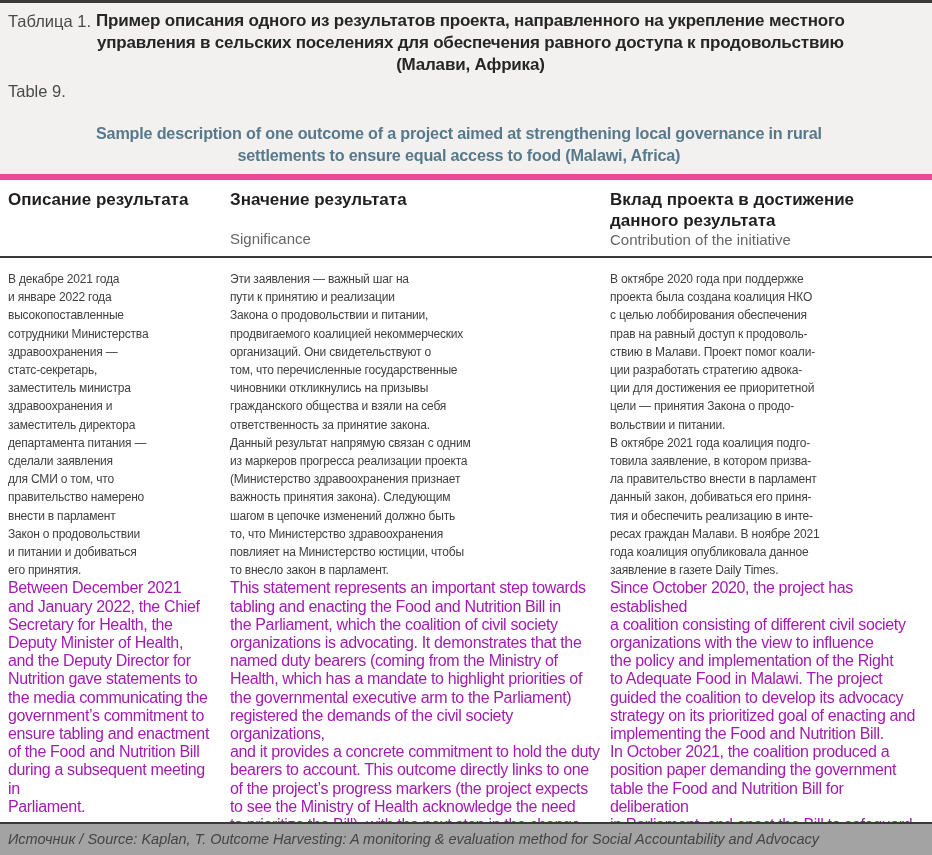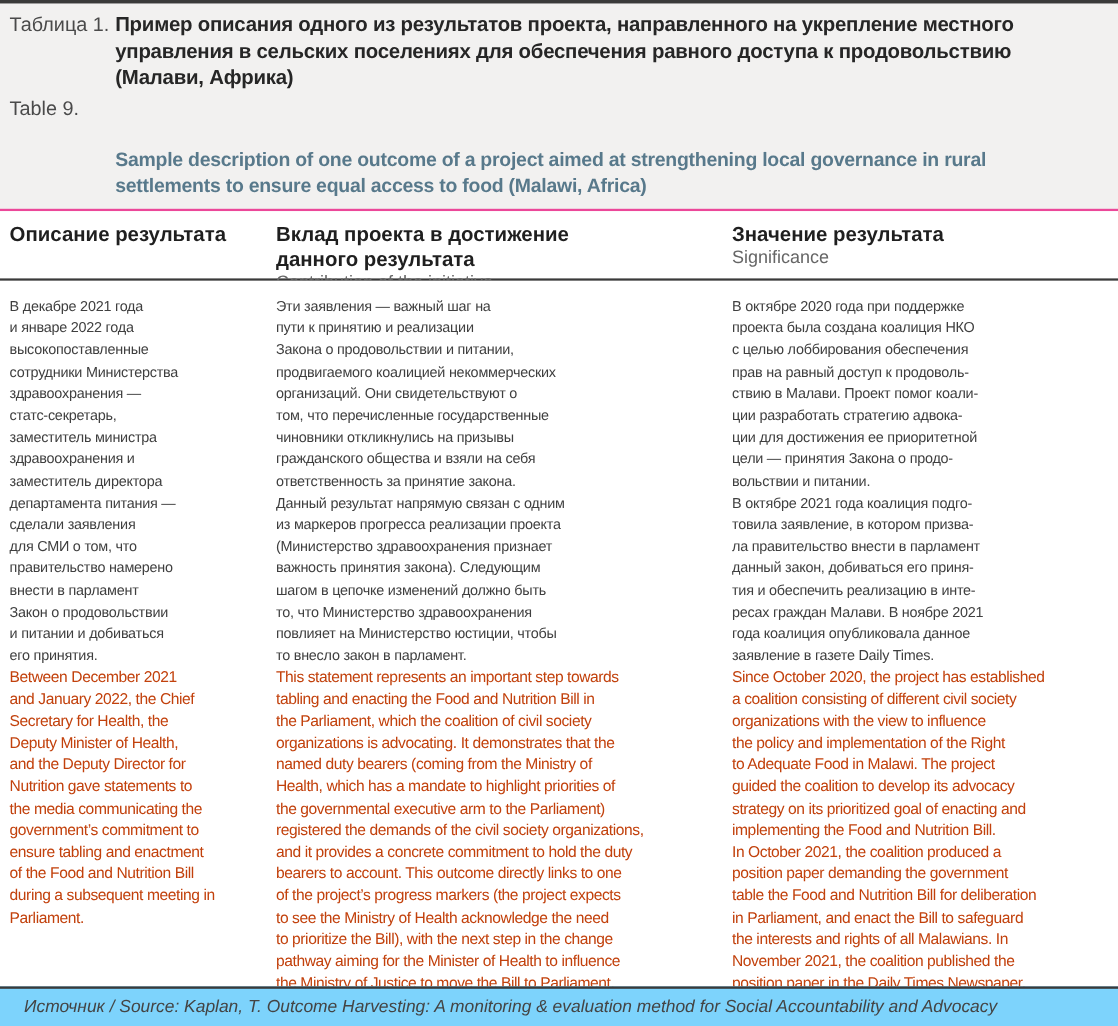--- a/index.html
+++ b/index.html
@@ -8,50 +8,50 @@
     width: 932px; height: 855px;
     font-family: "Liberation Sans", sans-serif;
     display: flex; flex-direction: column;
     background: #ffffff;
     overflow: hidden;
     border-top: 3px solid #3a3a3a;
   }
   
   .caption {
     background: #f2f1f0;
-    border-bottom: 2px solid #ec4899;
+    border-bottom: 6px solid #ec4899;
     padding: 7px 4px 8px 8px;
     flex: 0 0 auto;
   }
   .cap-row { display: flex; align-items: flex-start; }
   .cap-row.en { margin-top: 4px; }
   .cap-label {
     flex: 0 0 88px;
     font-size: 16.5px; line-height: 22px;
     color: #4a4a4a;
   }
   .cap-title {
     white-space: pre-line;
     letter-spacing: -0.2px;
     font-weight: bold;
-    font-size: 17px; line-height: 22px;
+    font-size: 17px; line-height: 22px; text-align: center;
   }
   .cap-title.ru { color: #262626; }
   .cap-title.en { color: #58798b; font-size: 16.2px; margin-top: 42px; }
   
   .thead {
     display: grid;
     grid-template-columns: 222px 380px 1fr;
     padding: 0 8px;
     border-bottom: 2px solid #3a3a3a;
     flex: 0 0 auto;
     background: #ffffff;
   }
   .th {
-    height: 56px;
+    height: 76px;
     padding: 9px 12px 9px 0;
     display: flex; flex-direction: column; justify-content: space-between;
   }
   .th-ru { font-weight: bold; font-size: 17px; line-height: 21px; color: #1f1f1f; max-width: 300px; }
   .th-en { font-size: 15px; line-height: 17px; color: #666666; }
   
   .tbody {
     display: grid;
     grid-template-columns: 222px 380px 1fr;
     padding: 12px 6px 0 8px;
@@ -59,28 +59,28 @@
     overflow: hidden;
     background: #ffffff;
   }
   .cell { padding-right: 10px; }
   .cell p { white-space: pre-line; }
   .cell .ru {
     font-size: 12px; line-height: 18.2px;
     color: #3f3f3f; letter-spacing: -0.2px;
   }
   .cell .en {
-    font-size: 13px; line-height: 18.2px;
-    color: #c2410c; letter-spacing: -0.35px;
+    font-size: 16px; line-height: 18.2px;
+    color: #a21caf; letter-spacing: -0.35px;
   }
   
   .footer {
-    background: #7dd3fc;
+    background: #a3a3a3;
     border-top: 2px solid #3a3a3a;
-    padding: 7px 20px;
+    padding: 7px 8px;
     flex: 0 0 auto;
     font-style: italic;
     font-size: 14.5px; line-height: 17px;
     color: #444444;
   }
 </style>
 </head>
 <body>
 
 <div class="page">
@@ -97,26 +97,26 @@
       <span class="cap-title en">Sample description of one outcome of a project aimed at strengthening local governance in rural
 settlements to ensure equal access to food (Malawi, Africa)</span>
     </div>
   </div>
 
   <div class="thead">
     <div class="th">
       <div class="th-ru">Описание результата</div>
     </div>
     <div class="th">
+      <div class="th-ru">Значение результата</div>
+      <div class="th-en">Significance</div>
+    </div>
+    <div class="th">
       <div class="th-ru">Вклад проекта в достижение данного результата</div>
       <div class="th-en">Contribution of the initiative</div>
-    </div>
-    <div class="th">
-      <div class="th-ru">Значение результата</div>
-      <div class="th-en">Significance</div>
     </div>
   </div>
 
   <div class="tbody">
     <div class="cell">
       <p class="ru">В декабре 2021 года
 и январе 2022 года
 высокопоставленные
 сотрудники Министерства
 здравоохранения —

